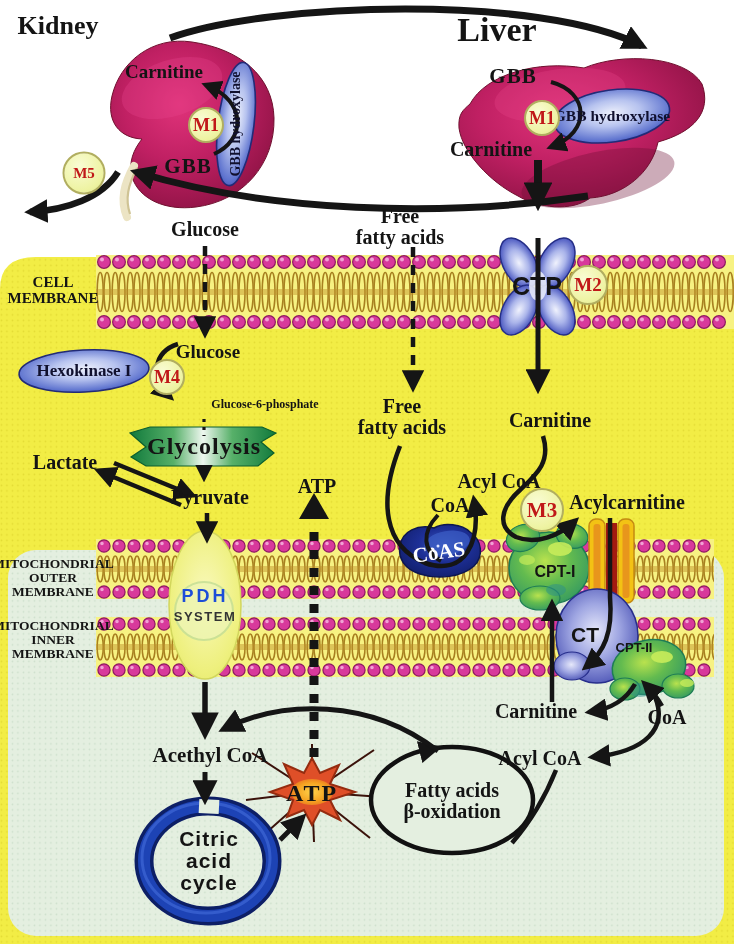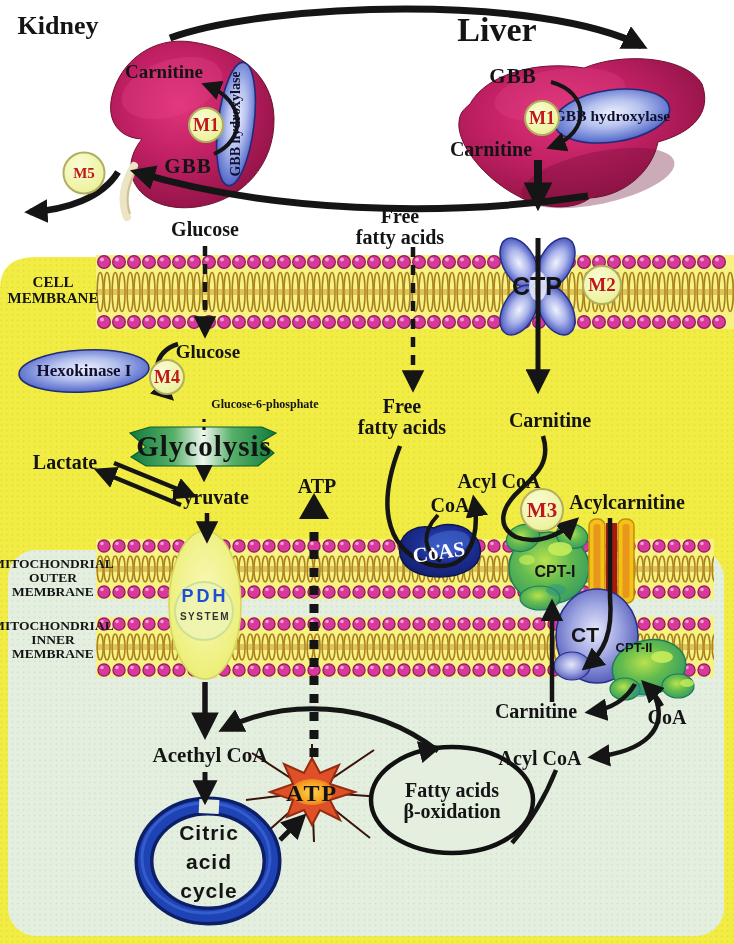--- a/index.html
+++ b/index.html
@@ -303,58 +303,58 @@
 <div class="lbl" style="left:400px;top:227px;font-size:20px;">Free
 fatty acids</div>
 
 <div class="lbl" style="left:53px;top:291px;font-size:15px;">CELL
 MEMBRANE</div>
 <div class="lbl sans" style="left:537px;top:286px;font-size:25px;">CTP</div>
 
 <div class="lbl navy" style="left:84px;top:371px;font-size:17px;white-space:nowrap;">Hexokinase I</div>
 <div class="lbl" style="left:208px;top:352px;font-size:19px;">Glucose</div>
 <div class="lbl" style="left:265px;top:404px;font-size:12px;white-space:nowrap;">Glucose-6-phosphate</div>
-<div class="lbl" style="left:204px;top:446px;font-size:29px;letter-spacing:1px;">Glycolysis</div>
+<div class="lbl" style="left:204px;top:446px;font-size:24px;letter-spacing:1px;">Glycolysis</div>
 <div class="lbl" style="left:65px;top:462px;font-size:20px;">Lactate</div>
 <div class="lbl" style="left:210px;top:497px;font-size:20px;">Pyruvate</div>
 <div class="lbl" style="left:317px;top:486px;font-size:20px;">ATP</div>
 
 <div class="lbl" style="left:402px;top:417px;font-size:20px;">Free
 fatty acids</div>
 <div class="lbl" style="left:450px;top:505px;font-size:20px;">CoA</div>
 <div class="lbl rot8 white" style="left:439px;top:553px;font-size:21px;">CoAS</div>
 <div class="lbl" style="left:499px;top:481px;font-size:20px;white-space:nowrap;">Acyl CoA</div>
 <div class="lbl" style="left:550px;top:420px;font-size:20px;">Carnitine</div>
 <div class="lbl" style="left:627px;top:502px;font-size:20px;white-space:nowrap;">Acylcarnitine</div>
 
 <div class="lbl" style="left:53px;top:578px;font-size:13.5px;">MITOCHONDRIAL
 OUTER
 MEMBRANE</div>
 <div class="lbl" style="left:53px;top:640px;font-size:13.5px;">MITOCHONDRIAL
 INNER
 MEMBRANE</div>
 
 <div class="lbl sans" style="left:205px;top:596px;font-size:18px;letter-spacing:3px;color:#1d4ed8;">PDH</div>
-<div class="lbl sans" style="left:205px;top:617px;font-size:10px;letter-spacing:1.5px;color:#333;">SYSTEM</div>
+<div class="lbl sans" style="left:205px;top:617px;font-size:13px;letter-spacing:1.5px;color:#333;">SYSTEM</div>
 
 <div class="lbl sans" style="left:555px;top:572px;font-size:16px;">CPT-I</div>
 <div class="lbl sans" style="left:585px;top:635px;font-size:21px;">CT</div>
 <div class="lbl sans" style="left:634px;top:648px;font-size:13px;">CPT-II</div>
 
 <div class="lbl" style="left:536px;top:711px;font-size:20px;">Carnitine</div>
 <div class="lbl" style="left:667px;top:717px;font-size:20px;">CoA</div>
 <div class="lbl" style="left:540px;top:758px;font-size:20px;white-space:nowrap;">Acyl CoA</div>
 <div class="lbl" style="left:210px;top:756px;font-size:21px;white-space:nowrap;">Acethyl CoA</div>
 <div class="lbl" style="left:312px;top:793px;font-size:24px;letter-spacing:2px;">ATP</div>
 <div class="lbl" style="left:452px;top:801px;font-size:20px;">Fatty acids
 β-oxidation</div>
-<div class="lbl sans" style="left:209px;top:861px;font-size:21px;line-height:29px;letter-spacing:1px;">Citric
+<div class="lbl sans" style="left:209px;top:861px;font-size:21px;line-height:22px;letter-spacing:1px;">Citric
 acid
 cycle</div>
 
 <div class="badge" style="left:206px;top:125px;width:32px;height:32px;font-size:18px;">M1</div>
 <div class="badge" style="left:84px;top:173px;width:39px;height:39px;font-size:15px;">M5</div>
 <div class="badge" style="left:542px;top:118px;width:32px;height:32px;font-size:18px;">M1</div>
-<div class="badge" style="left:588px;top:285px;width:36px;height:36px;font-size:19px;margin-left:14px;">M2</div>
+<div class="badge" style="left:588px;top:285px;width:36px;height:36px;font-size:19px;">M2</div>
 <div class="badge" style="left:167px;top:377px;width:32px;height:32px;font-size:18px;">M4</div>
 <div class="badge" style="left:542px;top:510px;width:40px;height:40px;font-size:21px;">M3</div>
 
 </div>
 
 </body></html>

